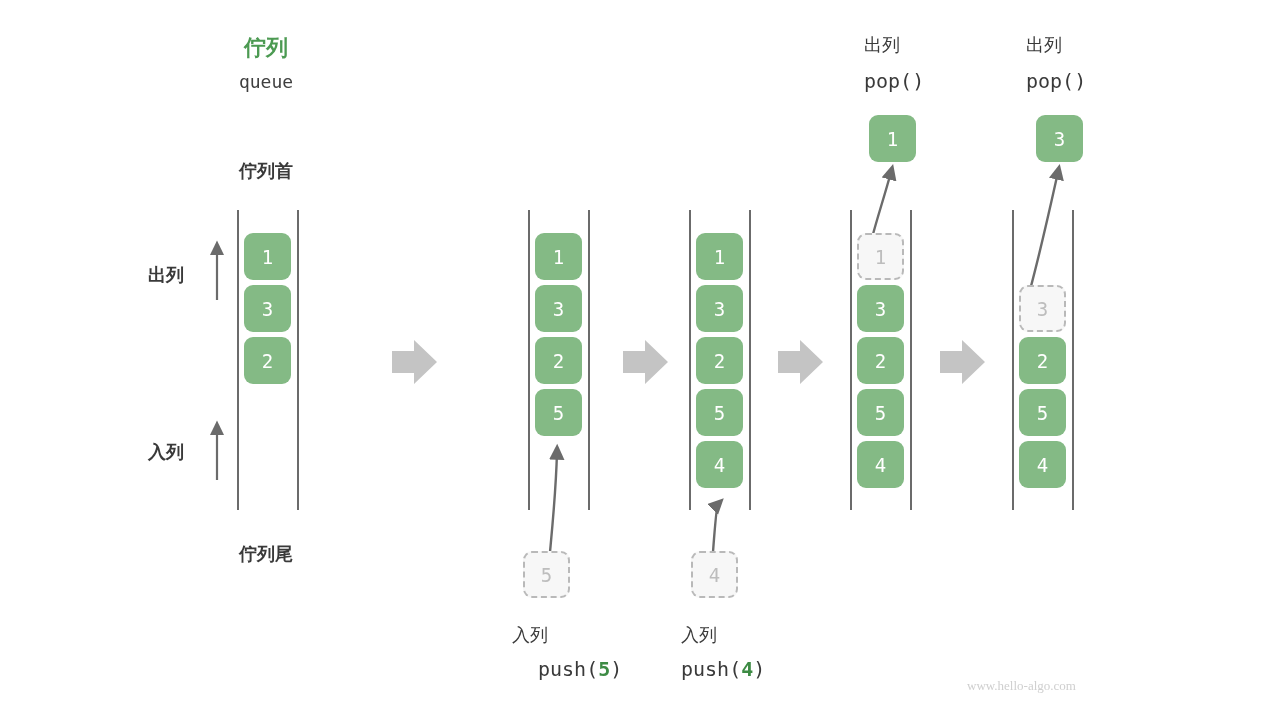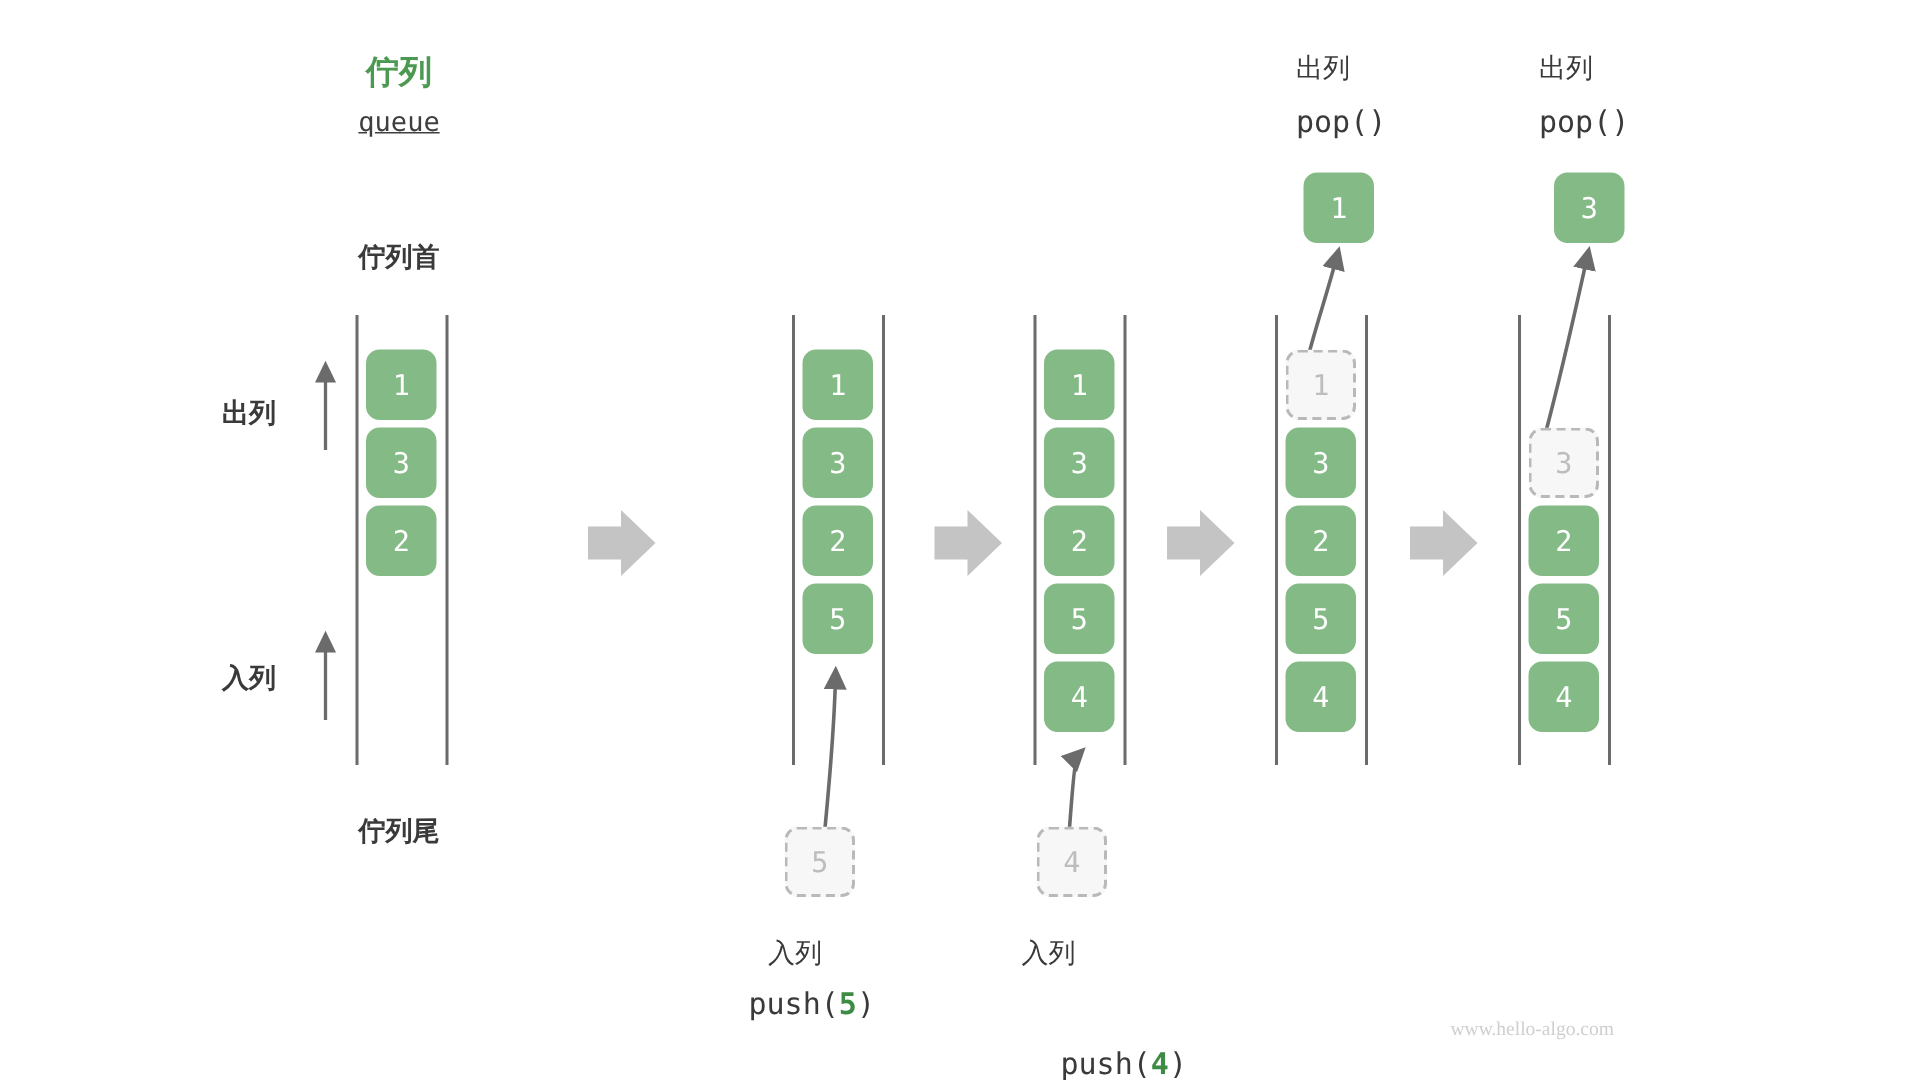--- a/index.html
+++ b/index.html
@@ -159,21 +159,21 @@
     <g>
       <path d="M872,238 C878,215 884,198 891,172" fill="none" stroke="#6b6b6b" stroke-width="2.4" marker-end="url(#ah)"></path>
     </g>
 
     <g>
       <path d="M1030,290 C1042,245 1050,208 1058,172" fill="none" stroke="#6b6b6b" stroke-width="2.4" marker-end="url(#ah)"></path>
     </g>
   </svg>
 
   <div class="title-cn" style="left:206px; top:33px; width:120px;">佇列</div>
-  <div class="title-en" style="left:206px; top:71px; width:120px;text-decoration:underline;">queue</div>
+  <div class="title-en" style="left:206px; top:71px; width:120px;">queue</div>
 
   <div class="head-label" style="left:206px; top:159px; width:120px;">佇列首</div>
   <div class="head-label" style="left:206px; top:542px; width:120px;">佇列尾</div>
 
   <div class="side-label" style="left:148px; top:263px;">出列</div>
   <div class="side-label" style="left:148px; top:440px;">入列</div>
 
   <div>
     <div class="rail" style="left:237px; top:210px; height:300px;"></div>
     <div class="rail" style="left:297px; top:210px; height:300px;"></div>
@@ -184,36 +184,36 @@
 
   <div>
     <div class="rail" style="left:528px; top:210px; height:300px;"></div>
     <div class="rail" style="left:588px; top:210px; height:300px;"></div>
     <div class="cell" style="left:535px; top:233px;">1</div>
     <div class="cell" style="left:535px; top:285px;">3</div>
     <div class="cell" style="left:535px; top:337px;">2</div>
     <div class="cell" style="left:535px; top:389px;">5</div>
     <div class="cell ghost" style="left:523px; top:551px;">5</div>
     <div class="op-cn" style="left:512px; top:623px;">入列</div>
-    <div class="op-code" style="left:499px; top:657px;">
+    <div class="op-code" style="left:538px; top:657px;">
       <span>push(</span><span class="arg">5</span><span>)</span>
     </div>
   </div>
 
   <div>
     <div class="rail" style="left:689px; top:210px; height:300px;"></div>
     <div class="rail" style="left:749px; top:210px; height:300px;"></div>
     <div class="cell" style="left:696px; top:233px;">1</div>
     <div class="cell" style="left:696px; top:285px;">3</div>
     <div class="cell" style="left:696px; top:337px;">2</div>
     <div class="cell" style="left:696px; top:389px;">5</div>
     <div class="cell" style="left:696px; top:441px;">4</div>
     <div class="cell ghost" style="left:691px; top:551px;">4</div>
     <div class="op-cn" style="left:681px; top:623px;">入列</div>
-    <div class="op-code" style="left:707px; top:657px;margin-top:40px;">
+    <div class="op-code" style="left:681px; top:657px;">
       <span>push(</span><span class="arg">4</span><span>)</span>
     </div>
   </div>
 
   <div>
     <div class="op-cn" style="left:864px; top:33px;">出列</div>
     <div class="op-code" style="left:864px; top:69px;">pop()</div>
     <div class="cell" style="left:869px; top:115px;">1</div>
 
     <div class="rail" style="left:850px; top:210px; height:300px;"></div>

